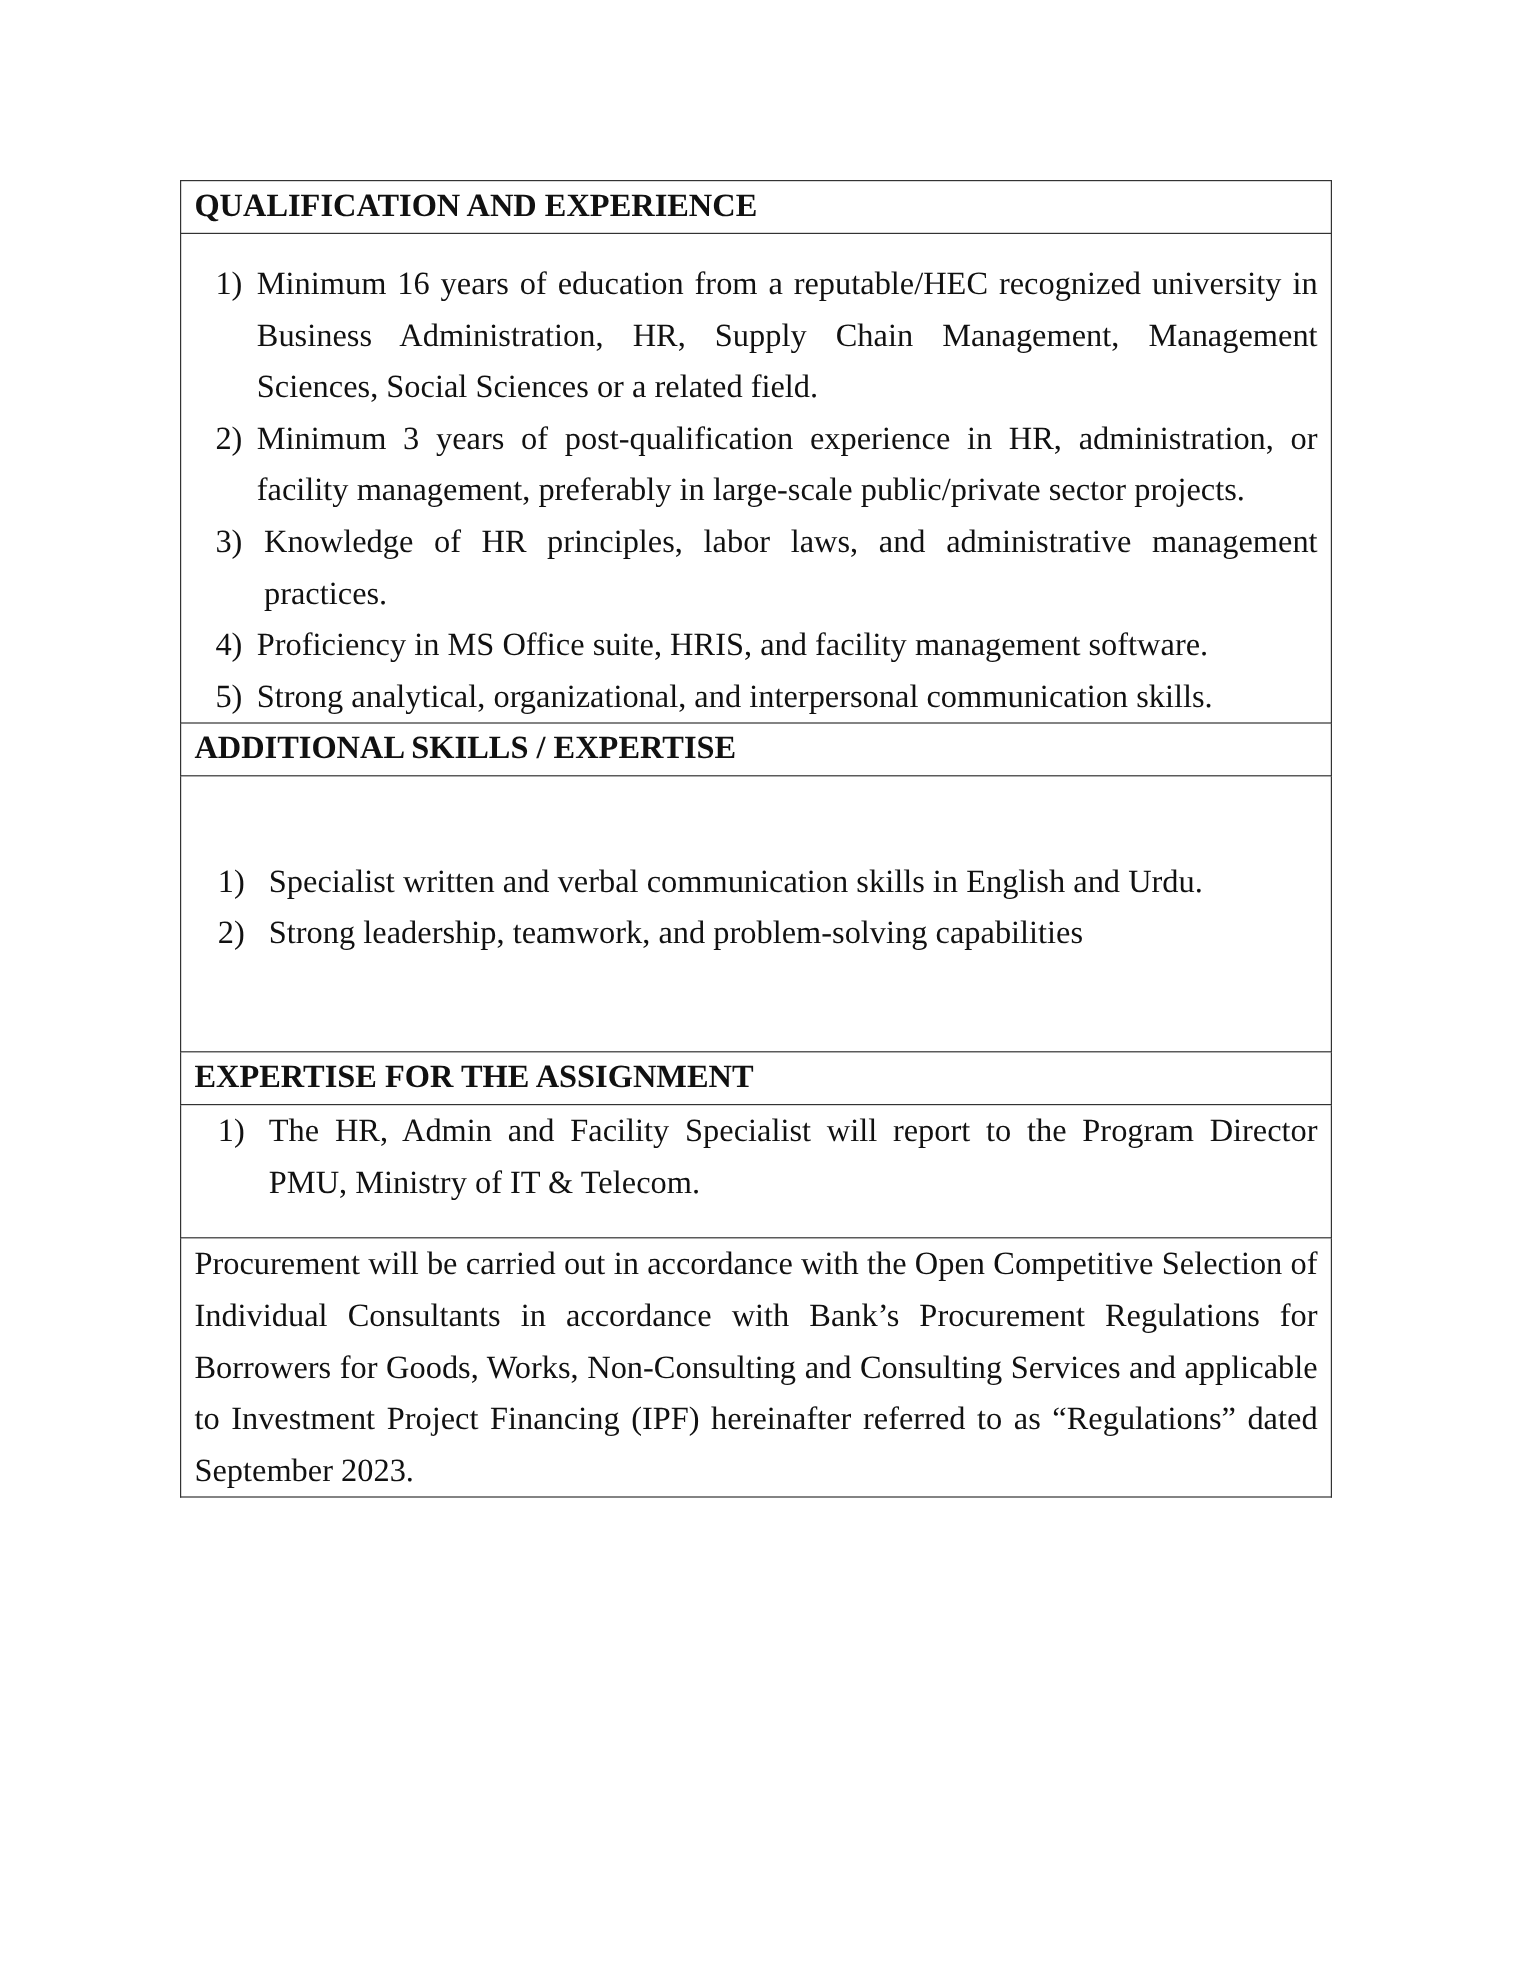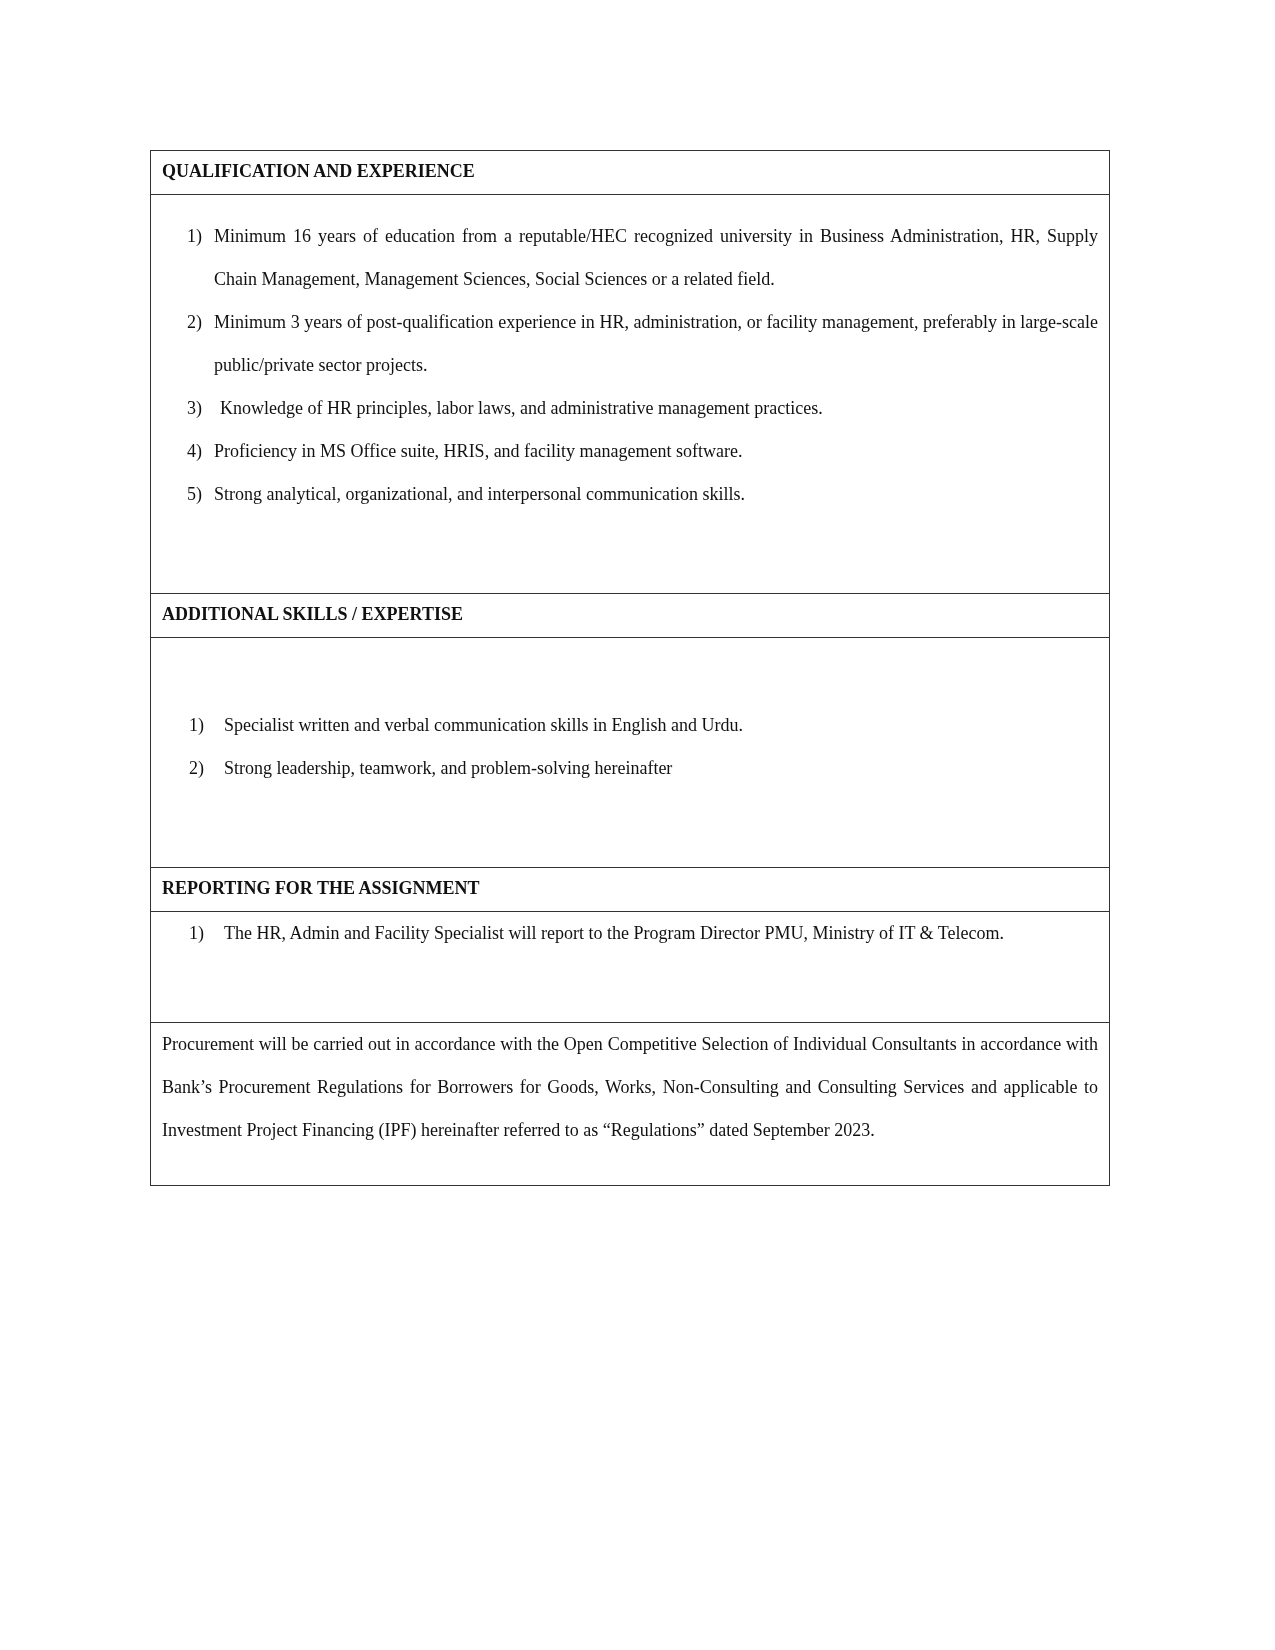--- a/index.html
+++ b/index.html
@@ -1,18 +1,18 @@
 <!DOCTYPE html>
 <html><head>
 <meta charset="utf-8">
 <style>
   html, body { margin: 0; padding: 0; background: #ffffff; }
   body { width: 1275px; height: 1650px; position: relative; font-family: "Liberation Serif", "DejaVu Serif", serif; color: #111; }
   .doc-table { position: absolute; left: 150px; top: 150px; width: 960px; border-collapse: collapse; }
-  .doc-table td { border: 1.2px solid #333; padding: 0 11px; vertical-align: top; font-size: 18px; line-height: 43px; }
+  .doc-table td { border: 1.2px solid #333; padding: 0 11px; vertical-align: top; font-size: 27px; line-height: 43px; }
   .hdr td { font-weight: bold; height: 43px; line-height: 40px; }
   ol { margin: 0; padding: 0; list-style: none; }
   li { display: flex; text-align: justify; }
   .num { flex: 0 0 auto; width: 40px; text-align: right; margin-right: 12px; }
   .num.wide { width: 42px; margin-right: 20px; }
   .txt { flex: 1 1 auto; text-align: justify; }
   .para { text-align: justify; }
 </style>
 </head>
 <body>
@@ -54,28 +54,28 @@
       </tr>
   <tr>
         <td style="height:230px; padding-top:66px; box-sizing:border-box;">
     <ol>
       <li>
               <span class="num wide">1)</span>
               <span class="txt">Specialist written and verbal communication skills in English and Urdu.</span>
             </li>
       <li>
               <span class="num wide">2)</span>
-              <span class="txt">Strong leadership, teamwork, and problem-solving hereinafter</span>
+              <span class="txt">Strong leadership, teamwork, and problem-solving capabilities</span>
             </li>
     </ol>
   </td>
       </tr>
 
   <tr class="hdr">
-        <td>REPORTING FOR THE ASSIGNMENT</td>
+        <td>EXPERTISE FOR THE ASSIGNMENT</td>
       </tr>
 
   <tr>
         <td style="height:110px;">
     <ol>
       <li>
               <span class="num wide">1)</span>
               <span class="txt">The HR, Admin and Facility Specialist will report to the Program Director PMU, Ministry of IT &amp; Telecom.</span>
             </li>
     </ol>

